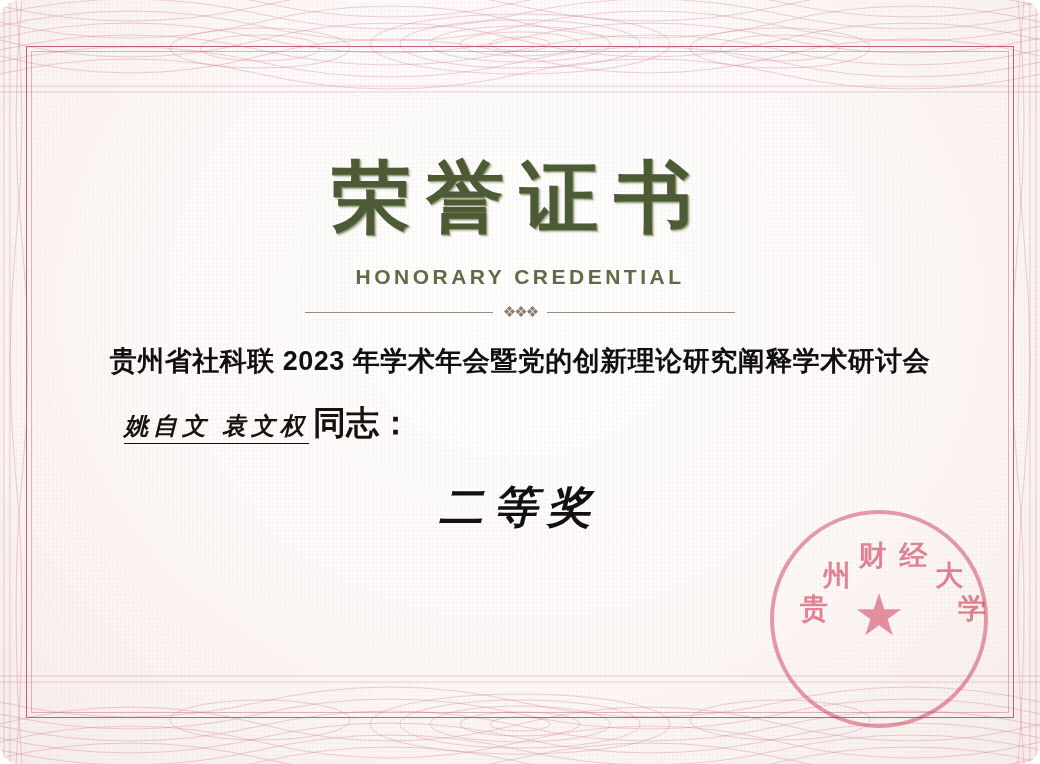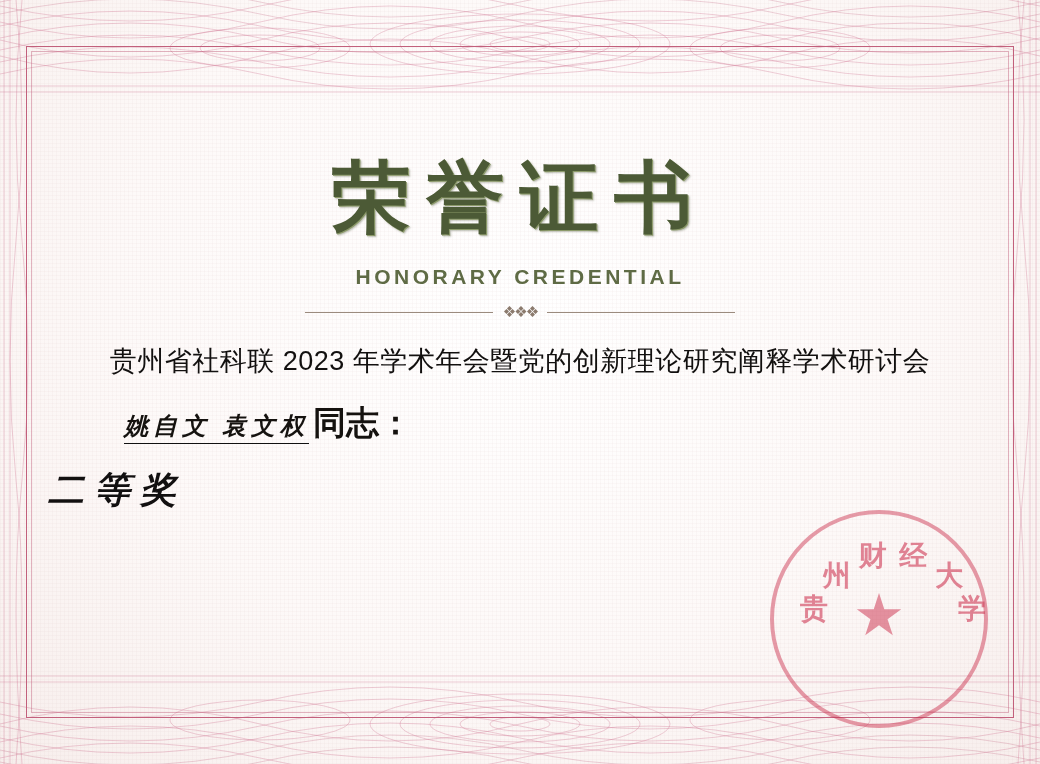--- a/index.html
+++ b/index.html
@@ -14,20 +14,21 @@
     font-family: "Liberation Serif", "DejaVu Serif", serif;
   }
 
   .certificate {
     position: relative;
     width: 1040px;
     height: 764px;
     background:
       radial-gradient(ellipse at 50% 40%, #ffffff 0%, #fdf9f8 55%, #f7eeec 100%);
     overflow: hidden;
+    border-radius: 20px;
   }
 
   
   .paper-texture {
     position: absolute;
     inset: 0;
     background-image:
       repeating-linear-gradient(0deg, rgba(190,150,150,0.05) 0px, rgba(190,150,150,0.05) 1px, rgba(255,255,255,0) 1px, rgba(255,255,255,0) 4px),
       repeating-linear-gradient(90deg, rgba(190,150,150,0.05) 0px, rgba(190,150,150,0.05) 1px, rgba(255,255,255,0) 1px, rgba(255,255,255,0) 4px);
     pointer-events: none;
@@ -116,21 +117,21 @@
     margin: 0 10px;
     font-size: 15px;
     letter-spacing: -2px;
     color: #8b7a6d;
   }
 
   .event-line {
     text-align: center;
     margin-top: 22px;
     font-size: 27px;
-    font-weight: normal;
+    font-weight: bold;
     color: #12100f;
     letter-spacing: 0.5px;
     font-family: "Liberation Sans", sans-serif;
   }
 
   .recipient-line {
     margin-top: 22px;
     padding-left: 76px;
     font-size: 25px;
     color: #15120f;
@@ -157,22 +158,23 @@
     padding: 0 30px 0 66px;
     font-size: 26px;
     line-height: 44px;
     color: #14110f;
     text-align: justify;
     text-indent: 54px;
     font-family: "Liberation Serif", "DejaVu Serif", serif;
   }
 
   .award-level {
-    margin-top: 20px;
-    font-size: 36px;
+    text-align: center;
+    margin-top: 32px;
+    font-size: 44px;
     font-weight: bold;
     font-style: italic;
     letter-spacing: 10px;
     color: #121010;
     font-family: "Liberation Serif", "DejaVu Serif", serif;
   }
 
   .closing {
     margin-top: 26px;
     padding-left: 120px;

